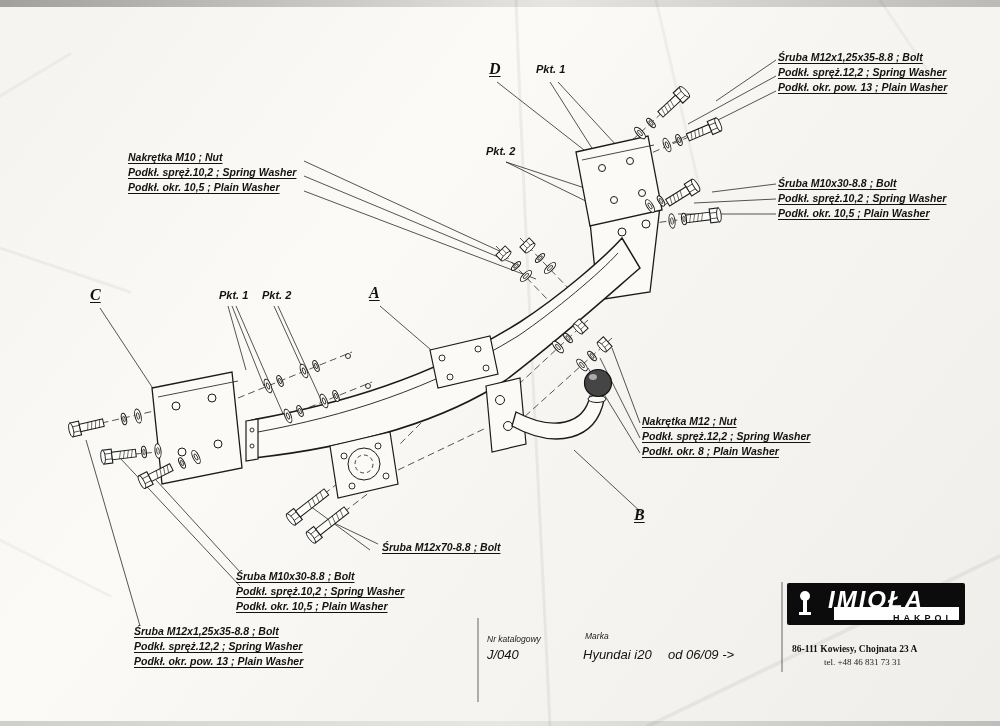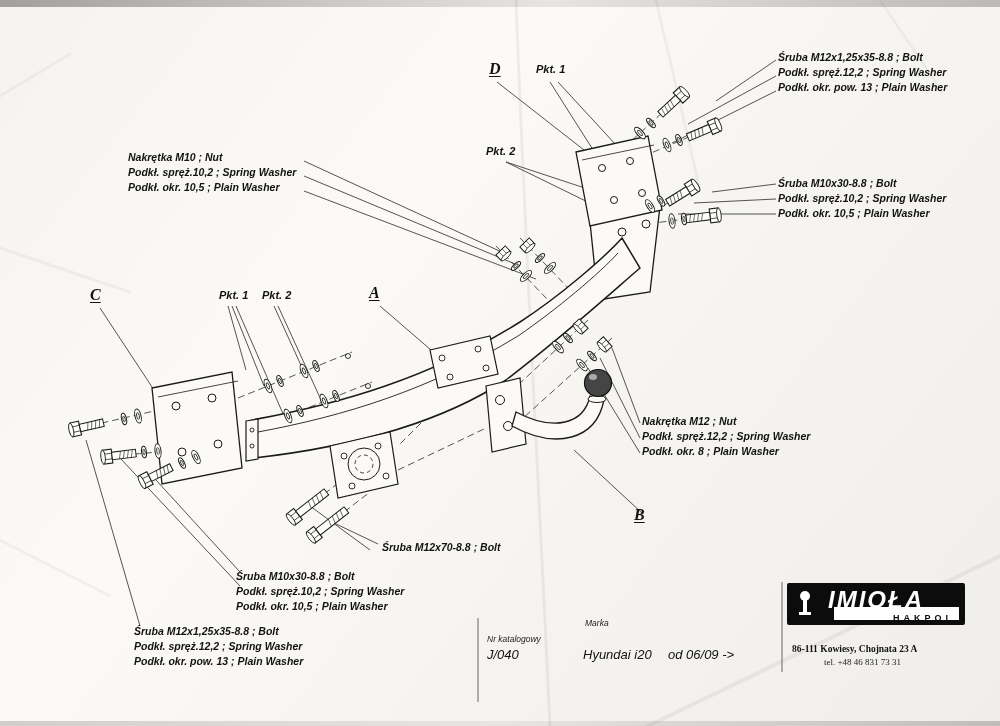--- a/index.html
+++ b/index.html
@@ -6,21 +6,21 @@
   body{width:1000px;height:726px;background:#cfcdc9;font-family:"Liberation Sans",sans-serif;}
   .page{position:relative;width:1000px;height:726px;overflow:hidden;
         background:linear-gradient(128deg,#f4f3ef 0%,#fbfaf7 35%,#f5f4f0 62%,#efeeea 100%);}
   .scan-top{position:absolute;top:0;left:0;width:100%;height:7px;
         background:linear-gradient(to right,rgba(80,78,74,.5),rgba(80,78,74,.12) 55%,rgba(80,78,74,.35));}
   .scan-bottom{position:absolute;bottom:0;left:0;width:100%;height:5px;
         background:linear-gradient(to right,rgba(80,78,74,.25),rgba(80,78,74,.08) 50%,rgba(80,78,74,.3));}
   svg{position:absolute;left:0;top:0;}
   .callout{position:absolute;font:italic bold 10.5px "Liberation Sans",sans-serif;
         color:#121212;line-height:15px;white-space:nowrap;}
-  .callout .cl{text-underline-offset:2px;}
+  .callout .cl{text-decoration:underline;text-underline-offset:2px;}
   .part-letter{position:absolute;font:italic bold 16px "Liberation Serif",serif;color:#121212;
         text-decoration:underline;text-underline-offset:2px;}
   .pkt{position:absolute;font:italic bold 11px "Liberation Sans",sans-serif;color:#121212;
         text-underline-offset:2px;}
   .f-label{position:absolute;font:italic 8.5px "Liberation Sans",sans-serif;color:#222;}
   .f-value{position:absolute;font:italic 13px "Liberation Sans",sans-serif;color:#111;}
   .logo-box{position:absolute;left:788px;top:584px;width:176px;height:40px;background:#0c0c0c;
         border-radius:1px;box-shadow:0 0 0 1px #0c0c0c;}
   .logo-brand{position:absolute;left:40px;top:2px;font:italic bold 24px "Liberation Sans",sans-serif;
         color:#fff;letter-spacing:2px;}
@@ -312,21 +312,21 @@
   </div>
 
   <div class="callout" style="left:134px;top:624px">
     <div class="cl">Śruba M12x1,25x35-8.8 ;  Bolt</div>
     <div class="cl">Podkł. spręż.12,2 ;  Spring Washer</div>
     <div class="cl">Podkł. okr. pow. 13 ;  Plain Washer</div>
   </div>
 
   <span class="f-label" style="left:487px;top:634px">Nr katalogowy</span>
   <span class="f-value" style="left:487px;top:647px">J/040</span>
-  <span class="f-label" style="left:585px;top:618px">Marka</span>
+  <span class="f-label" style="left:585px;top:631px">Marka</span>
   <span class="f-value" style="left:583px;top:647px">Hyundai i20</span>
   <span class="f-value" style="left:668px;top:647px">od 06/09 -&gt;</span>
 
   <div class="logo-box">
     <span class="towball-icon">
       <span class="ball"></span>
         <span class="stem"></span>
         <span class="base"></span>
     </span>
     <span class="logo-brand">IMIOŁA</span>

